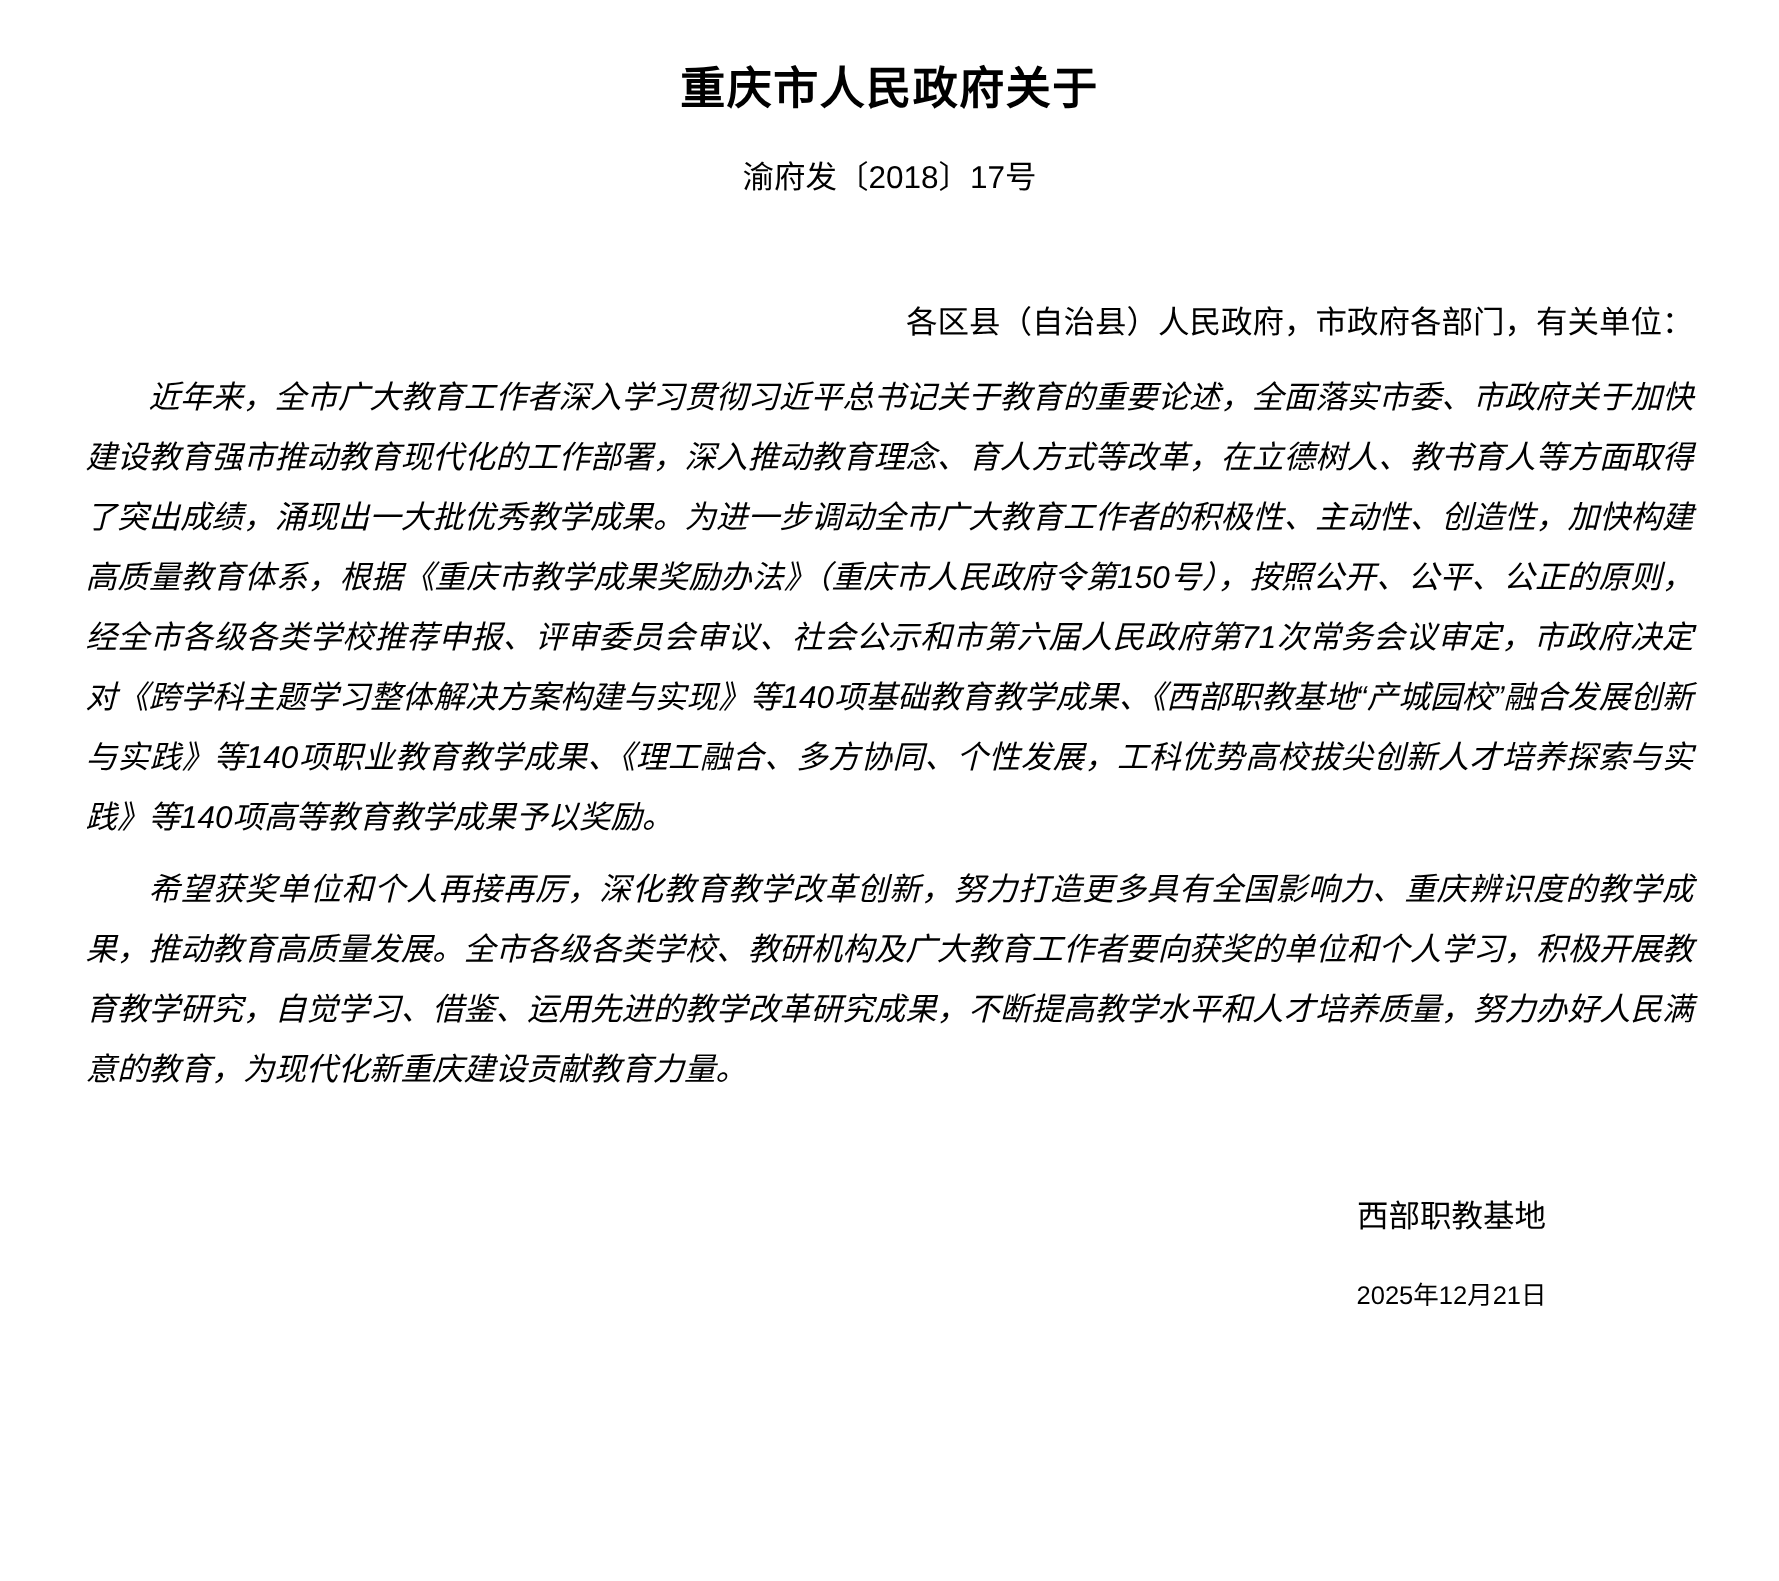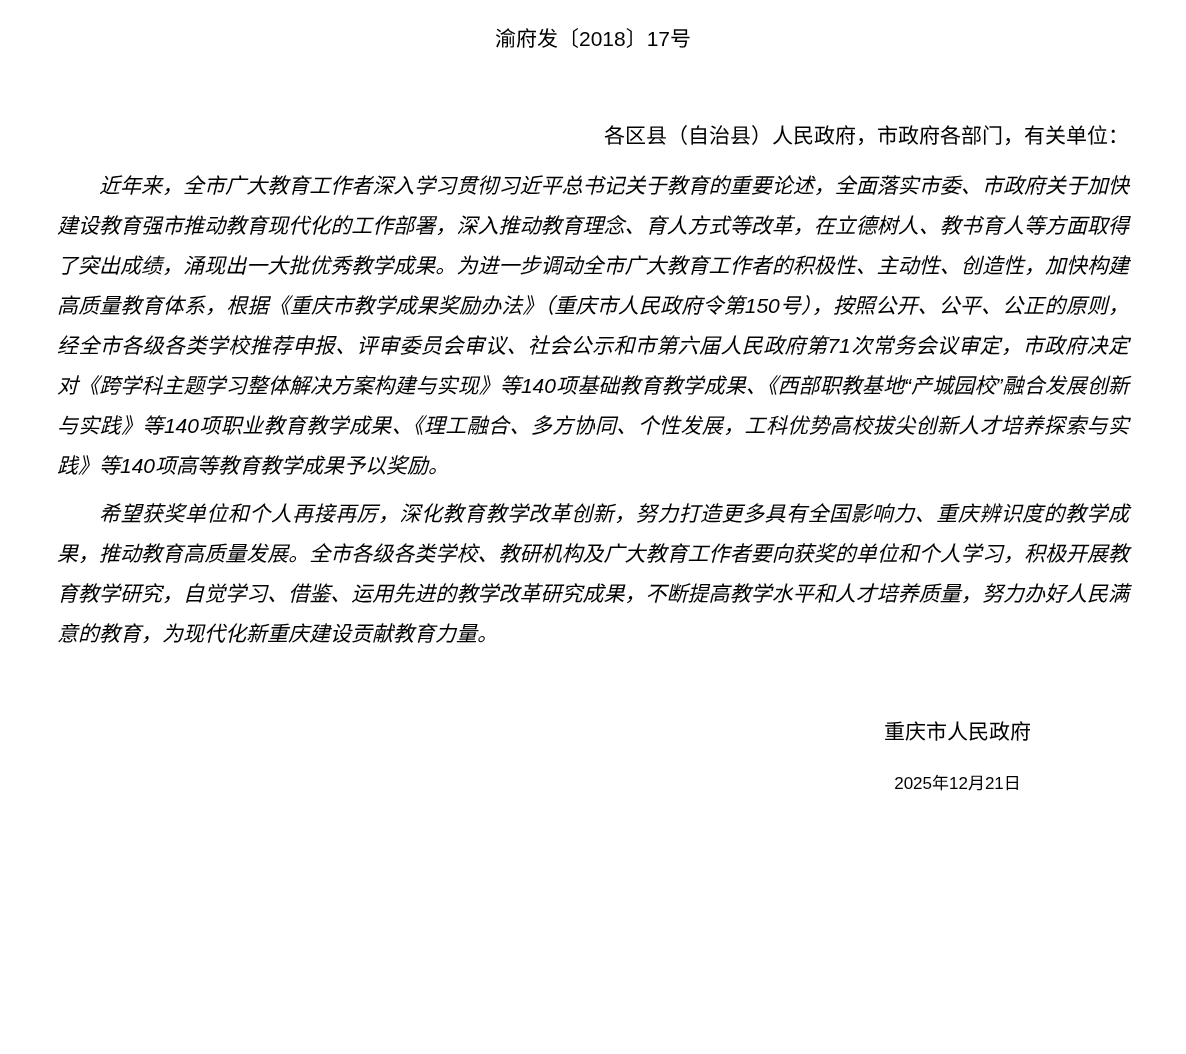--- a/index.html
+++ b/index.html
@@ -82,29 +82,30 @@
     margin-top: 12px;
     font-size: 17px;
     line-height: 40px;
   }
 </style>
 </head>
 <body>
 
 <div class="page">
 
+  <div class="title-line1">重庆市人民政府关于</div>
 
 
   <div class="doc-number">渝府发〔2018〕17号</div>
 
   <div class="salutation">各区县（自治县）人民政府，市政府各部门，有关单位：</div>
 
   <p class="body-paragraph first">近年来，全市广大教育工作者深入学习贯彻习近平总书记关于教育的重要论述，全面落实市委、市政府关于加快建设教育强市推动教育现代化的工作部署，深入推动教育理念、育人方式等改革，在立德树人、教书育人等方面取得了突出成绩，涌现出一大批优秀教学成果。为进一步调动全市广大教育工作者的积极性、主动性、创造性，加快构建高质量教育体系，根据《重庆市教学成果奖励办法》（重庆市人民政府令第150号），按照公开、公平、公正的原则，经全市各级各类学校推荐申报、评审委员会审议、社会公示和市第六届人民政府第71次常务会议审定，市政府决定对《跨学科主题学习整体解决方案构建与实现》等140项基础教育教学成果、《西部职教基地“产城园校”融合发展创新与实践》等140项职业教育教学成果、《理工融合、多方协同、个性发展，工科优势高校拔尖创新人才培养探索与实践》等140项高等教育教学成果予以奖励。</p>
 
   <p class="body-paragraph">希望获奖单位和个人再接再厉，深化教育教学改革创新，努力打造更多具有全国影响力、重庆辨识度的教学成果，推动教育高质量发展。全市各级各类学校、教研机构及广大教育工作者要向获奖的单位和个人学习，积极开展教育教学研究，自觉学习、借鉴、运用先进的教学改革研究成果，不断提高教学水平和人才培养质量，努力办好人民满意的教育，为现代化新重庆建设贡献教育力量。</p>
 
 
   <div class="signature-block">
-    <div class="signature-name">重庆市人民政府</div>
+    <div class="signature-name">西部职教基地</div>
     <div class="signature-date">2025年12月21日</div>
   </div>
 
 </div>
 
 </body></html>

